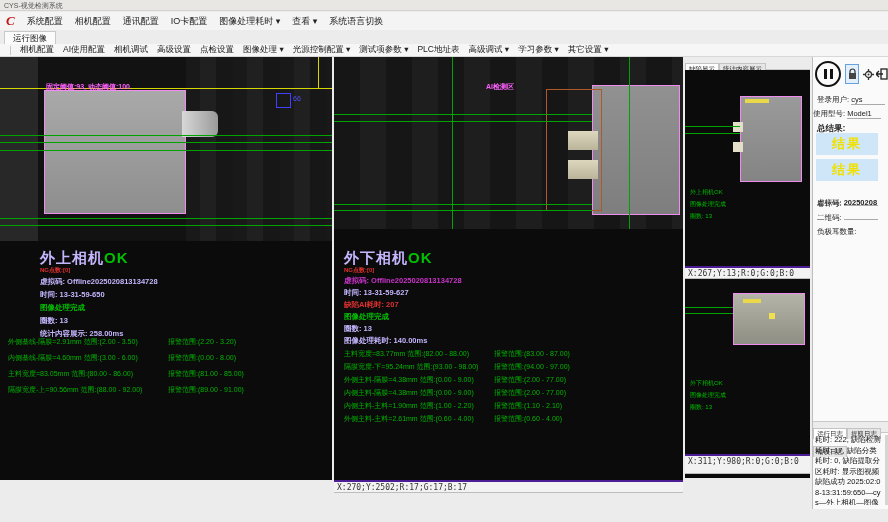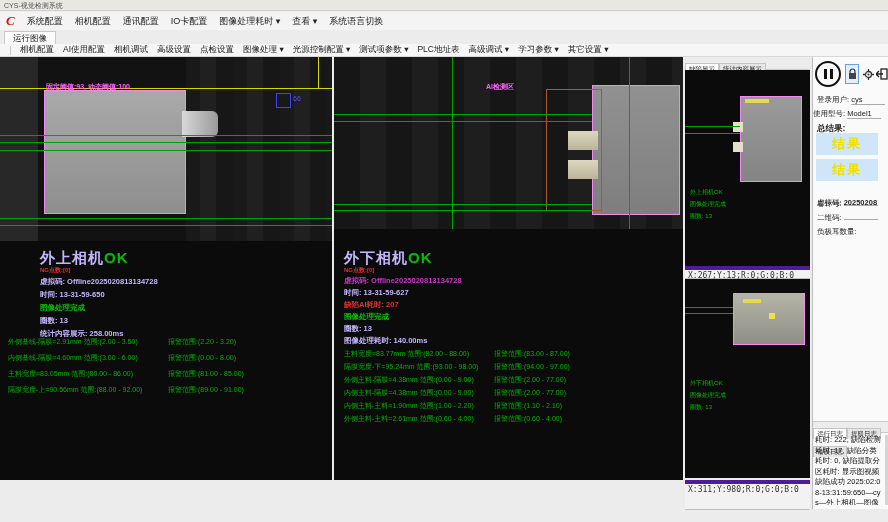--- a/index.html
+++ b/index.html
@@ -12,21 +12,21 @@
            padding-left:6px;box-sizing:border-box;font-size:9px;color:#222;}
   .logo{color:#c01818;font-weight:bold;font-style:italic;font-family:"Liberation Serif",serif;font-size:13px;}
   .menubar span.mi{cursor:default;}
   .tabstrip{left:0;top:30px;width:888px;height:14px;background:#ececec;border-bottom:1px solid #cfcfcf;}
   .tab{position:absolute;left:4px;top:1px;height:13px;background:#fbfbfb;border:1px solid #c9c9c9;border-bottom:none;
        font-size:8.5px;padding:0 8px;line-height:13px;}
   .toolbar{left:0;top:44px;width:888px;height:13px;background:#f6f6f6;border-bottom:1px solid #d8d8d8;
            display:flex;align-items:center;gap:9px;padding-left:10px;box-sizing:border-box;font-size:8.5px;color:#222;}
   .tsep{width:1px;height:9px;background:#c8c8c8;}
   .panel{background:#0b0b0b;overflow:hidden;}
-  .coordbar{background:#f2f2f2;border-top:4px solid #4c1d95;border-bottom:1px solid #bdbdbd;
+  .coordbar{background:#f2f2f2;border-top:2px solid #4c1d95;border-bottom:1px solid #bdbdbd;
             font-family:"DejaVu Sans Mono",monospace;font-size:8px;color:#333;line-height:12px;padding-left:3px;box-sizing:border-box;}
   .gline{position:absolute;height:1px;background:#00a400;}
   .gvline{position:absolute;width:1px;background:#00a400;}
   .yline{position:absolute;background:#d6d600;}
   .ovtitle{font-size:15px;font-weight:bold;letter-spacing:1px;}
   .ovline{position:absolute;font-size:7.5px;font-weight:bold;white-space:nowrap;}
   .blue{color:#c4b5fd;} .green{color:#00c000;} .red{color:#e03030;} .magenta{color:#cc33cc;}
   .mrow{position:absolute;font-size:7px;color:#00b400;white-space:nowrap;}
   .thumbtext{position:absolute;font-size:6px;color:#00c000;white-space:nowrap;}
   .sidebar{background:#fafafa;border-left:1px solid #bdbdbd;box-sizing:border-box;}
@@ -156,20 +156,21 @@
     <div class="mrow" style="left:160px;top:305px;"><span>报警范围:(94.00 - 97.00)</span></div>
     <div class="mrow" style="left:10px;top:318px;"><span>外侧主料-隔膜=4.38mm 范围:(0.00 - 9.00)</span></div>
     <div class="mrow" style="left:160px;top:318px;"><span>报警范围:(2.00 - 77.00)</span></div>
     <div class="mrow" style="left:10px;top:331px;"><span>内侧主料-隔膜=4.38mm 范围:(0.00 - 9.00)</span></div>
     <div class="mrow" style="left:160px;top:331px;"><span>报警范围:(2.00 - 77.00)</span></div>
     <div class="mrow" style="left:10px;top:344px;"><span>内侧主料-主料=1.90mm 范围:(1.00 - 2.20)</span></div>
     <div class="mrow" style="left:160px;top:344px;"><span>报警范围:(1.10 - 2.10)</span></div>
     <div class="mrow" style="left:10px;top:357px;"><span>外侧主料-主料=2.61mm 范围:(0.60 - 4.00)</span></div>
     <div class="mrow" style="left:160px;top:357px;"><span>报警范围:(0.60 - 4.00)</span></div>
   </div>
+  <div class="abs coordbar" style="left:334px;top:480px;width:349px;height:13px;">X:270;Y:2502;R:17;G:17;B:17</div>
 
   <div class="abs" style="left:685px;top:57px;width:125px;height:12px;background:#ececec;border-bottom:1px solid #c9c9c9;">
     <span class="rtab sel">缺陷显示</span><span class="rtab">统计内容展示</span><span class="rtab">故障内容展示</span>
   </div>
 
   <div class="abs panel" style="left:685px;top:70px;width:125px;height:196px;">
     <div class="abs" style="left:55px;top:26px;width:62px;height:86px;background:linear-gradient(180deg,#9a9a9a,#848484);border:1px solid #f08cf0;box-sizing:border-box;"></div>
     <div class="abs" style="left:60px;top:29px;width:24px;height:4px;background:#e8d84a;"></div>
     <div class="abs" style="left:48px;top:52px;width:10px;height:10px;background:#e4dfc8;"></div>
     <div class="abs" style="left:48px;top:72px;width:10px;height:10px;background:#e4dfc8;"></div>
@@ -184,21 +185,21 @@
   <div class="abs panel" style="left:685px;top:279px;width:125px;height:199px;">
     <div class="abs" style="left:48px;top:14px;width:72px;height:52px;background:linear-gradient(180deg,#b4b4a8,#8e8e84);border:1px solid #f08cf0;box-sizing:border-box;"></div>
     <div class="abs" style="left:58px;top:20px;width:18px;height:4px;background:#e8d84a;"></div>
     <div class="abs" style="left:84px;top:34px;width:6px;height:6px;background:#f0e050;"></div>
     <div class="gline" style="left:0;top:28px;width:48px;"></div>
     <div class="gline" style="left:0;top:34px;width:48px;"></div>
     <div class="thumbtext" style="left:5px;top:100px;">外下相机OK</div>
     <div class="thumbtext" style="left:5px;top:112px;">图像处理完成</div>
     <div class="thumbtext" style="left:5px;top:124px;">圈数: 13</div>
   </div>
-  <div class="abs coordbar" style="left:685px;top:480px;width:125px;height:30px;">X:311;Y:980;R:0;G:0;B:0</div>
+  <div class="abs coordbar" style="left:685px;top:454px;width:125px;height:20px;">X:311;Y:980;R:0;G:0;B:0</div>
 
   <div class="abs sidebar" style="left:812px;top:57px;width:76px;height:452px;">
 
     <div class="iconbtn" style="left:2px;top:4px;width:26px;height:26px;border:2px solid #111;border-radius:50%;box-sizing:border-box;">
       <span style="display:flex;gap:3px;">
         <span style="width:3px;height:10px;background:#111;display:inline-block;"></span>
         <span style="width:3px;height:10px;background:#111;display:inline-block;"></span>
       </span>
     </div>
     <div class="iconbtn sel-btn" style="left:32px;top:7px;width:14px;height:20px;box-sizing:border-box;">

